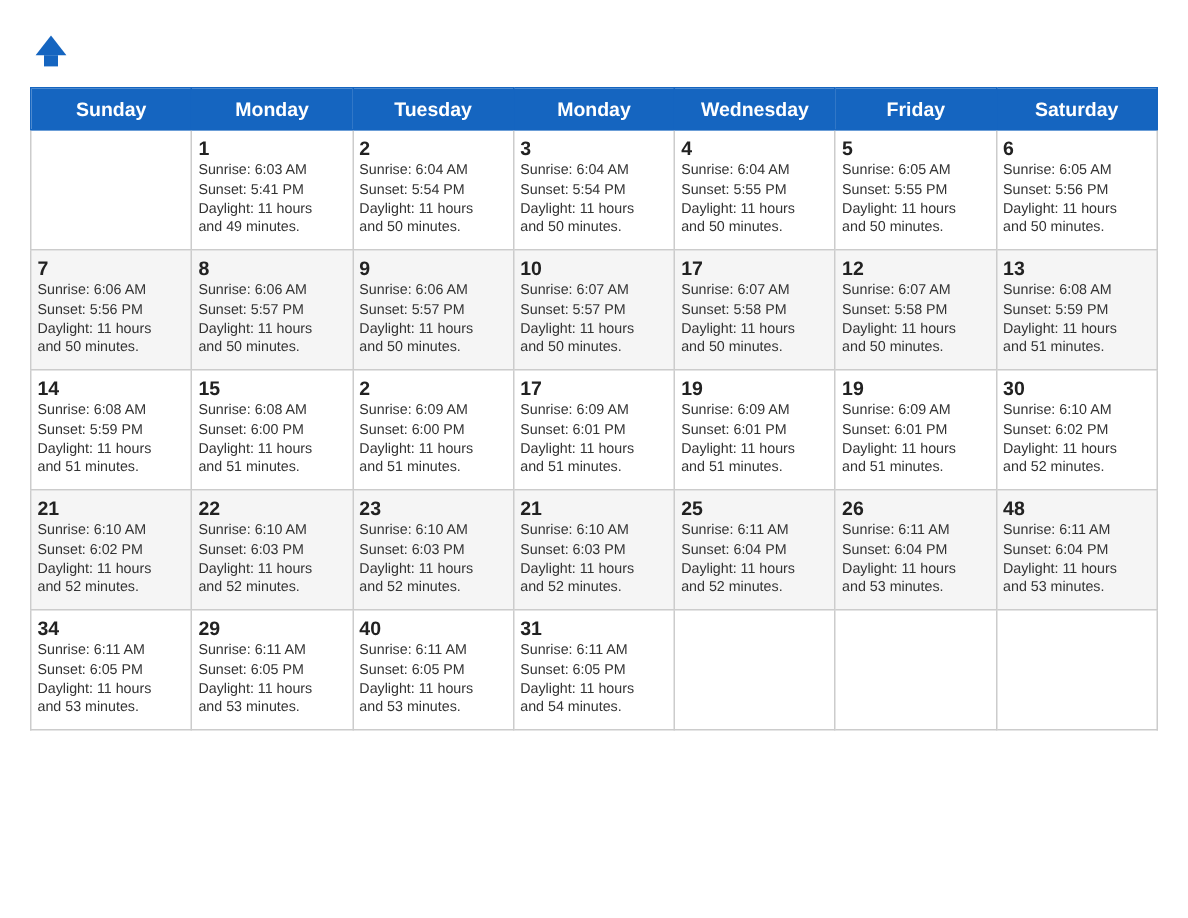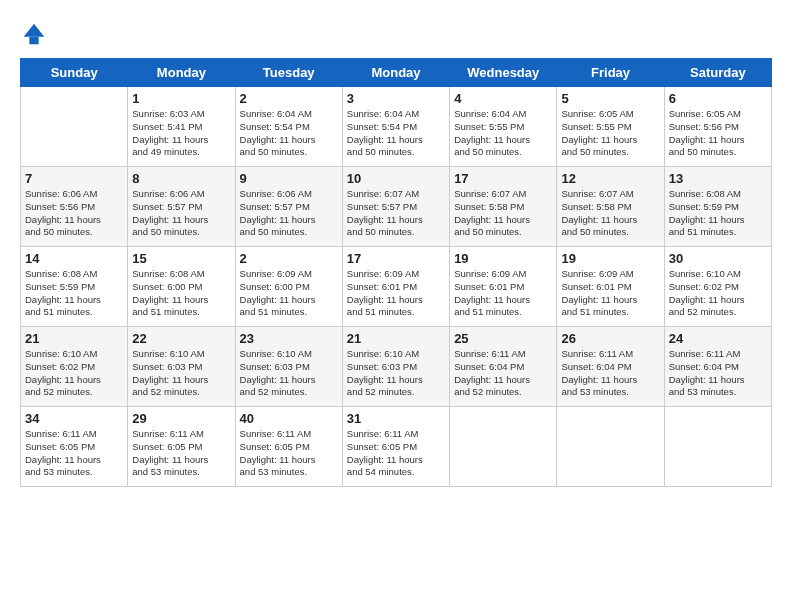--- a/index.html
+++ b/index.html
@@ -306,21 +306,21 @@
 and 52 minutes.</div>
         </td>
         <td>
           <span class="day-number">26</span>
           <div class="day-info" style="white-space: pre-line;">Sunrise: 6:11 AM
 Sunset: 6:04 PM
 Daylight: 11 hours
 and 53 minutes.</div>
         </td>
         <td>
-          <span class="day-number">24</span>
+          <span class="day-number">48</span>
           <div class="day-info" style="white-space: pre-line;">Sunrise: 6:11 AM
 Sunset: 6:04 PM
 Daylight: 11 hours
 and 53 minutes.</div>
         </td>
       </tr>
       <tr>
         <td>
           <span class="day-number">34</span>
           <div class="day-info" style="white-space: pre-line;">Sunrise: 6:11 AM

